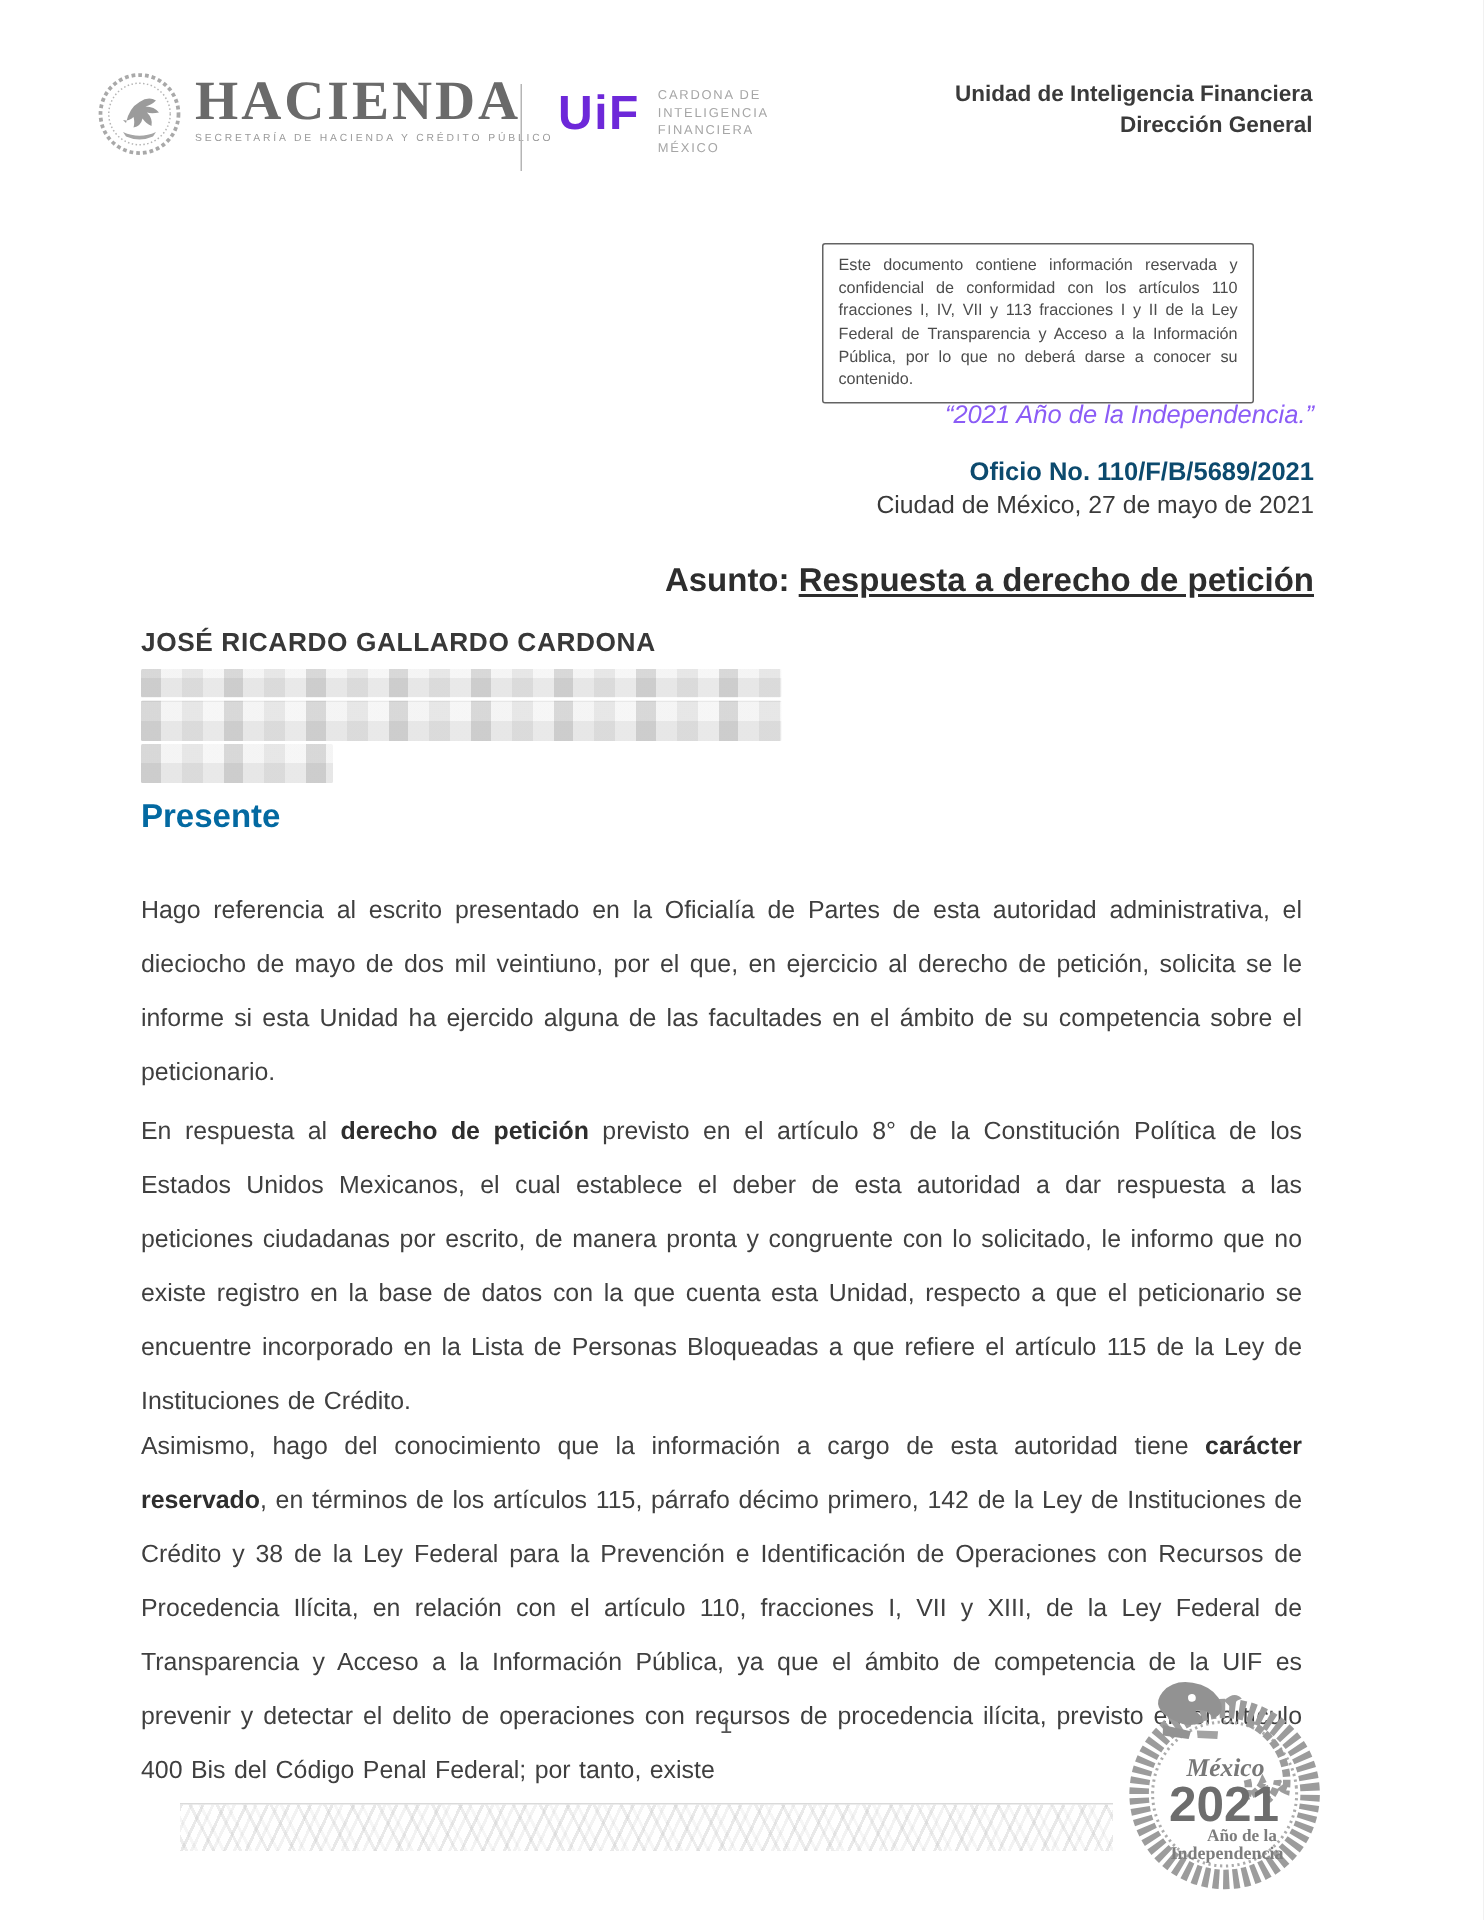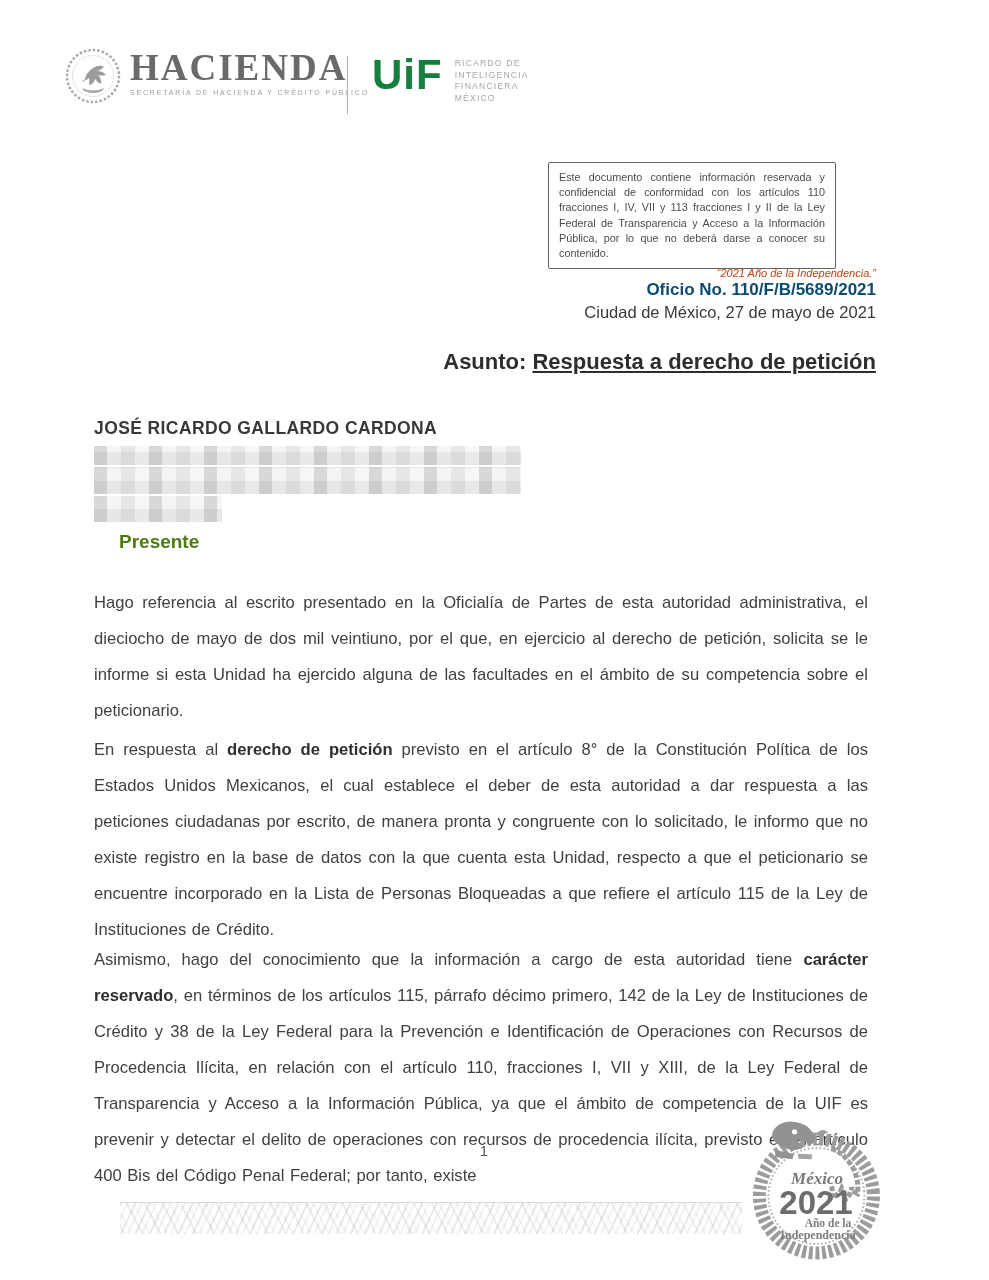--- a/index.html
+++ b/index.html
@@ -14,55 +14,55 @@
   .hacienda-word{
     font-family:"Liberation Serif",serif;font-weight:bold;font-size:37px;
     letter-spacing:2px;color:#6a6a6a;line-height:36px;
   }
   .hacienda-tag{
     font-size:6.9px;letter-spacing:1.9px;color:#9a9a9a;margin-top:3px;white-space:nowrap;
   }
   .logo-divider{position:absolute;left:347px;top:56px;width:1px;height:58px;background:#b5b5b5;}
   .uif-logo{position:absolute;left:372px;top:50px;display:flex;align-items:flex-start;}
   .uif-abbr{
-    font-weight:800;font-size:42px;line-height:50px;color:#15803d;letter-spacing:1px;
+    font-weight:800;font-size:32px;line-height:50px;color:#6d28d9;letter-spacing:1px;
     font-family:"Liberation Sans",sans-serif;
   }
   .uif-lines{margin-left:12px;margin-top:8px;font-size:8.6px;line-height:11.5px;letter-spacing:1.2px;color:#a6a6a6;}
   .header-right{
     position:absolute;right:114px;top:52px;text-align:right;
     font-weight:bold;font-size:15px;line-height:21px;color:#3a3a3a;
   }
   
   .conf-box{
     position:absolute;left:548px;top:162px;width:266px;
     border:1.6px solid #636363;border-radius:2px;padding:7px 10px;
     font-size:10.8px;line-height:15.2px;color:#4c4c4c;text-align:justify;
   }
   
   .ref-block{position:absolute;right:113px;top:267px;text-align:right;}
-  .motto{font-style:italic;font-size:11px;color:#c2410c;}
+  .motto{font-style:italic;font-size:17px;color:#8b5cf6;margin-bottom:17px;}
   .oficio{font-weight:bold;font-size:17px;color:#0c4a6e;line-height:22px;}
   .place-date{font-size:16.5px;color:#3a3a3a;line-height:22px;}
   .subject-line{margin-top:26px;font-size:22px;}
   .subject-label{font-weight:bold;color:#2d2d2d;}
   .subject-value{font-weight:bold;color:#2d2d2d;text-decoration:underline;}
   
   .letter{position:absolute;left:94px;top:418px;width:774px;}
   .addressee-name{font-weight:bold;font-size:17.5px;letter-spacing:.4px;color:#383838;}
   .redact{
     background:
       repeating-linear-gradient(90deg, rgba(130,130,130,.28) 0 13px, rgba(210,210,210,.12) 13px 27px, rgba(165,165,165,.22) 27px 41px, rgba(225,225,225,.10) 41px 55px),
       repeating-linear-gradient(0deg, rgba(150,150,150,.20) 0 13px, rgba(205,205,205,.12) 13px 26px);
     border-radius:1px;
   }
   .redact-row1{width:427px;height:19px;margin-top:7px;}
   .redact-row2{width:427px;height:27px;margin-top:2px;}
   .redact-row3{width:128px;height:26px;margin-top:2px;}
-  .salutation{font-weight:bold;font-size:19px;color:#4d7c0f;margin-top:9px;margin-left:25px;}
+  .salutation{font-weight:bold;font-size:22px;color:#0369a1;margin-top:9px;}
   .letter p{
     font-size:16.6px;line-height:36px;text-align:justify;color:#3f3f3f;margin:0;
     word-spacing:1px;
   }
   .p1{margin-top:32px !important;}
   .p2{margin-top:3px !important;}
   .p3{margin-top:-6px !important;}
   .letter p b{color:#2e2e2e;}
   
   .page-number{position:absolute;left:472px;top:1142px;width:24px;text-align:center;font-size:15px;color:#555;}
@@ -94,27 +94,31 @@
       <div class="hacienda-word">HACIENDA</div>
       <div class="hacienda-tag">SECRETARÍA DE HACIENDA Y CRÉDITO PÚBLICO</div>
     </span>
   </div>
 
   <div class="logo-divider"></div>
 
   <div class="uif-logo">
     <span class="uif-abbr">UiF</span>
     <span class="uif-lines">
-      <div>RICARDO DE</div>
+      <div>CARDONA DE</div>
       <div>INTELIGENCIA</div>
       <div>FINANCIERA</div>
       <div>MÉXICO</div>
     </span>
   </div>
 
+  <div class="header-right">
+    <div>Unidad de Inteligencia Financiera</div>
+    <div>Dirección General</div>
+  </div>
 
   <div class="conf-box">Este documento contiene información reservada y confidencial de conformidad con los artículos 110 fracciones I, IV, VII y 113 fracciones I y II de la Ley Federal de Transparencia y Acceso a la Información Pública, por lo que no deberá darse a conocer su contenido.</div>
 
   <div class="ref-block">
     <div class="motto">“2021 Año de la Independencia.”</div>
     <div class="oficio">Oficio No. 110/F/B/5689/2021</div>
     <div class="place-date">Ciudad de México, 27 de mayo de 2021</div>
     <div class="subject-line"><span class="subject-label">Asunto: </span><span class="subject-value">Respuesta a derecho de petición</span></div>
   </div>
 

